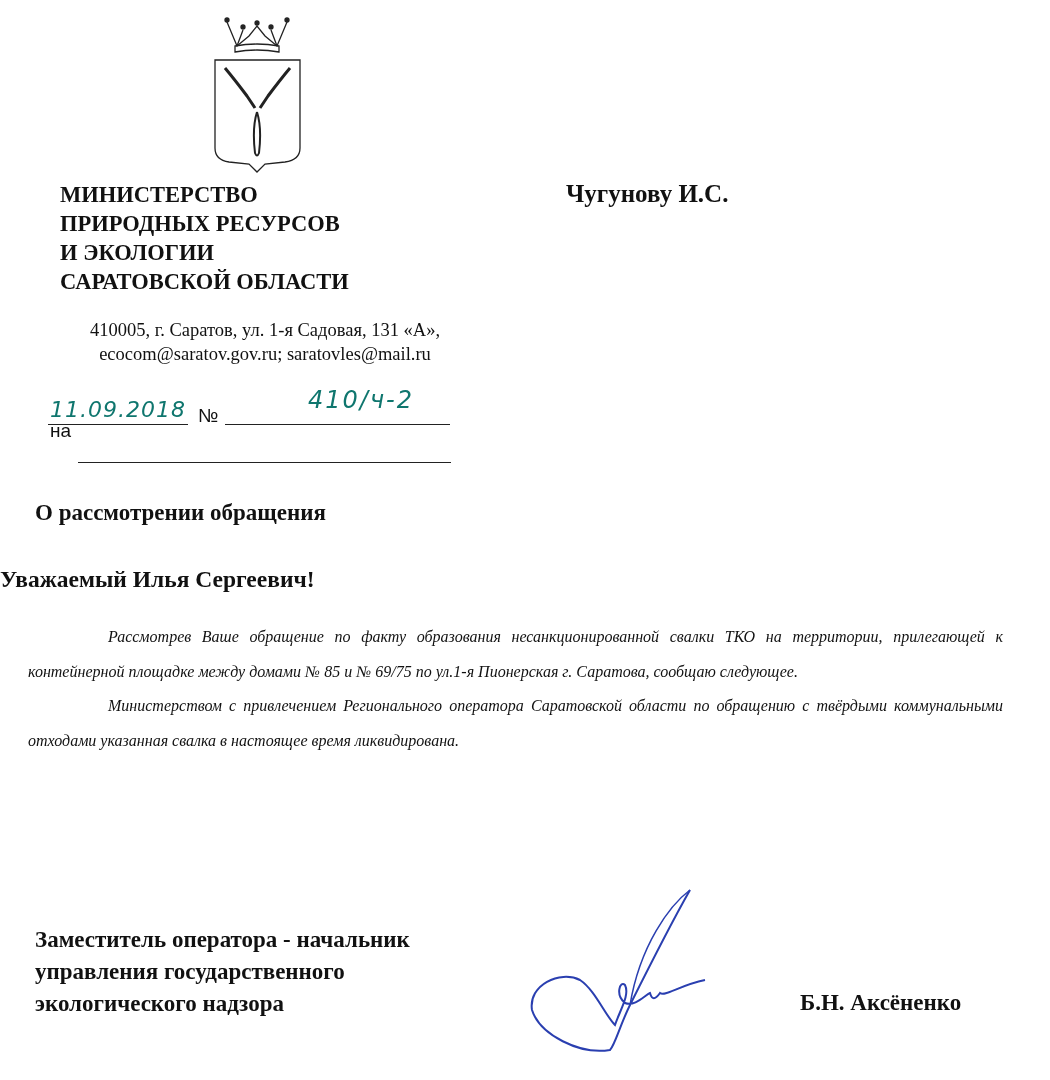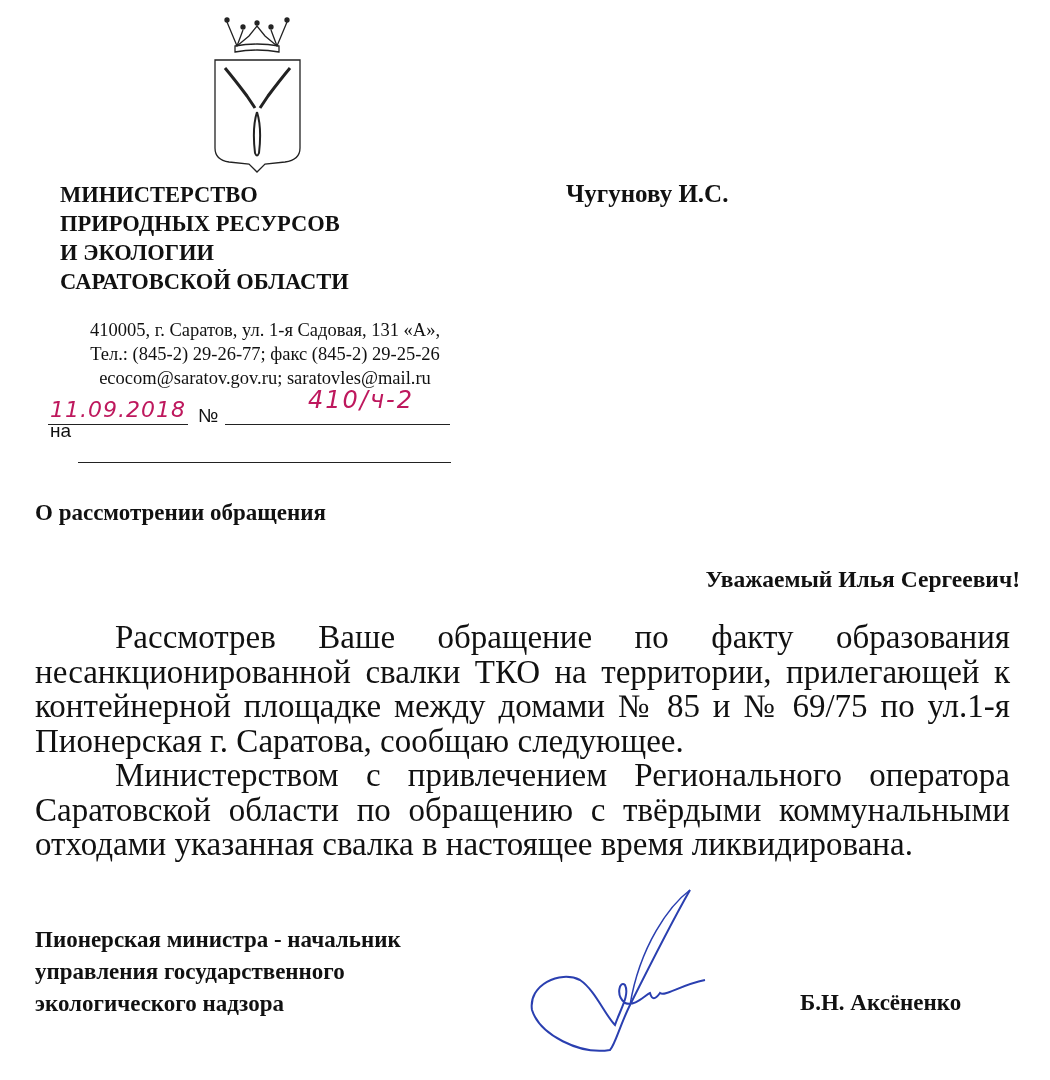--- a/index.html
+++ b/index.html
@@ -2,31 +2,31 @@
 <html><head>
 <meta charset="utf-8">
 <style>
   html,body{margin:0;padding:0;background:#fff;}
   body{width:1050px;height:1080px;position:relative;overflow:hidden;font-family:"Liberation Serif","DejaVu Serif",serif;color:#111;}
   .abs{position:absolute;}
   .emblem{left:205px;top:8px;width:105px;height:165px;}
   .ministry{left:60px;top:180px;width:400px;text-align:left;font-weight:bold;font-size:22.5px;line-height:29px;}
   .recipient{left:566px;top:180px;font-weight:bold;font-size:25px;font-family:Liberation Serif, serif;}
   .addr{left:40px;top:318px;width:450px;text-align:center;font-size:18.5px;line-height:24px;}
-  .hw{color:#be185d;font-family:"DejaVu Sans",sans-serif;font-style:italic;}
+  .hw{color:#0f766e;font-family:"DejaVu Sans",sans-serif;font-style:italic;}
   .date{left:50px;top:397px;font-size:22px;letter-spacing:1px;}
   .dateline{left:48px;top:424px;width:140px;border-top:1.5px solid #222;}
   .nolabel{left:198px;top:405px;font-family:"Liberation Sans",sans-serif;font-size:19px;}
   .noline{left:225px;top:424px;width:225px;border-top:1.5px solid #222;}
   .regno{left:308px;top:386px;font-size:24px;letter-spacing:2px;text-align:center;}
   .onlabel{left:50px;top:420px;font-family:"Liberation Sans",sans-serif;font-size:19px;}
   .online{left:78px;top:462px;width:373px;border-top:1.5px solid #222;}
   .subject{left:35px;top:500px;font-weight:bold;font-size:23px;}
-  .salut{left:0;width:1020px;top:566px;text-align:right;font-weight:bold;font-size:23.5px;}
-  .body{left:35px;top:620px;width:975px;font-size:33px;line-height:34.5px;text-align:justify;}
+  .salut{left:0;width:1020px;top:566px;text-align:left;font-weight:bold;font-size:23.5px;}
+  .body{left:28px;top:620px;width:975px;font-size:16px;line-height:34.5px;text-align:justify;font-style:italic;}
   .body p{margin:0;text-indent:80px;text-align:justify;}
   .sigpos{left:35px;top:924px;font-weight:bold;font-size:23px;line-height:32px;}
   .signature{left:520px;top:885px;width:200px;height:175px;}
   .signame{left:800px;top:990px;font-weight:bold;font-size:23px;text-align:center;}
 </style>
 </head>
 <body>
 
 <div class="abs emblem">
   <svg width="105" height="165" viewBox="0 0 105 165">
@@ -54,42 +54,41 @@
   <div>МИНИСТЕРСТВО</div>
   <div>ПРИРОДНЫХ РЕСУРСОВ</div>
   <div>И ЭКОЛОГИИ</div>
   <div>САРАТОВСКОЙ ОБЛАСТИ</div>
 </div>
 
 <div class="abs recipient">Чугунову И.С.</div>
 
 <div class="abs addr">
   <div>410005, г. Саратов, ул. 1-я Садовая, 131 «А»,</div>
-  <div>Тел.: (845-2) 29-26-77; факс (845-2) 29-25-26</div>
   <div>ecocom@saratov.gov.ru; saratovles@mail.ru</div>
 </div>
 
 <div class="abs hw date">11.09.2018</div>
 <div class="abs dateline"></div>
 <div class="abs nolabel">№</div>
 <div class="abs noline"></div>
 <div class="abs hw regno">410/ч-2</div>
 <div class="abs onlabel">на</div>
 <div class="abs online"></div>
 
 <div class="abs subject">О рассмотрении обращения</div>
 <div class="abs salut">Уважаемый Илья Сергеевич!</div>
 
 <div class="abs body">
   <p>Рассмотрев Ваше обращение по факту образования несанкционированной свалки ТКО на территории, прилегающей к контейнерной площадке между домами № 85 и № 69/75 по ул.1-я Пионерская г. Саратова, сообщаю следующее.</p>
   <p>Министерством с привлечением Регионального оператора Саратовской области по обращению с твёрдыми коммунальными отходами указанная свалка в настоящее время ликвидирована.</p>
 </div>
 
 <div class="abs sigpos">
-  <div>Пионерская министра - начальник</div>
+  <div>Заместитель оператора - начальник</div>
   <div>управления государственного</div>
   <div>экологического надзора</div>
 </div>
 
 <div class="abs signature">
   <svg width="200" height="175" viewBox="0 0 200 175">
     <path d="M170 5 C150 40 130 80 110 120 C100 140 95 160 90 165 C60 170 20 150 12 125 C8 100 40 85 60 95 C75 105 85 130 95 140 C100 125 110 110 105 100 C100 95 95 110 105 118 C115 122 125 110 130 108 C132 115 135 115 140 108 C145 112 160 100 185 95" fill="none" stroke="#2a3fb0" stroke-width="2"></path>
     <path d="M110 120 C120 60 150 20 170 5" fill="none" stroke="#2a3fb0" stroke-width="1.5"></path>
   </svg>
 </div>

